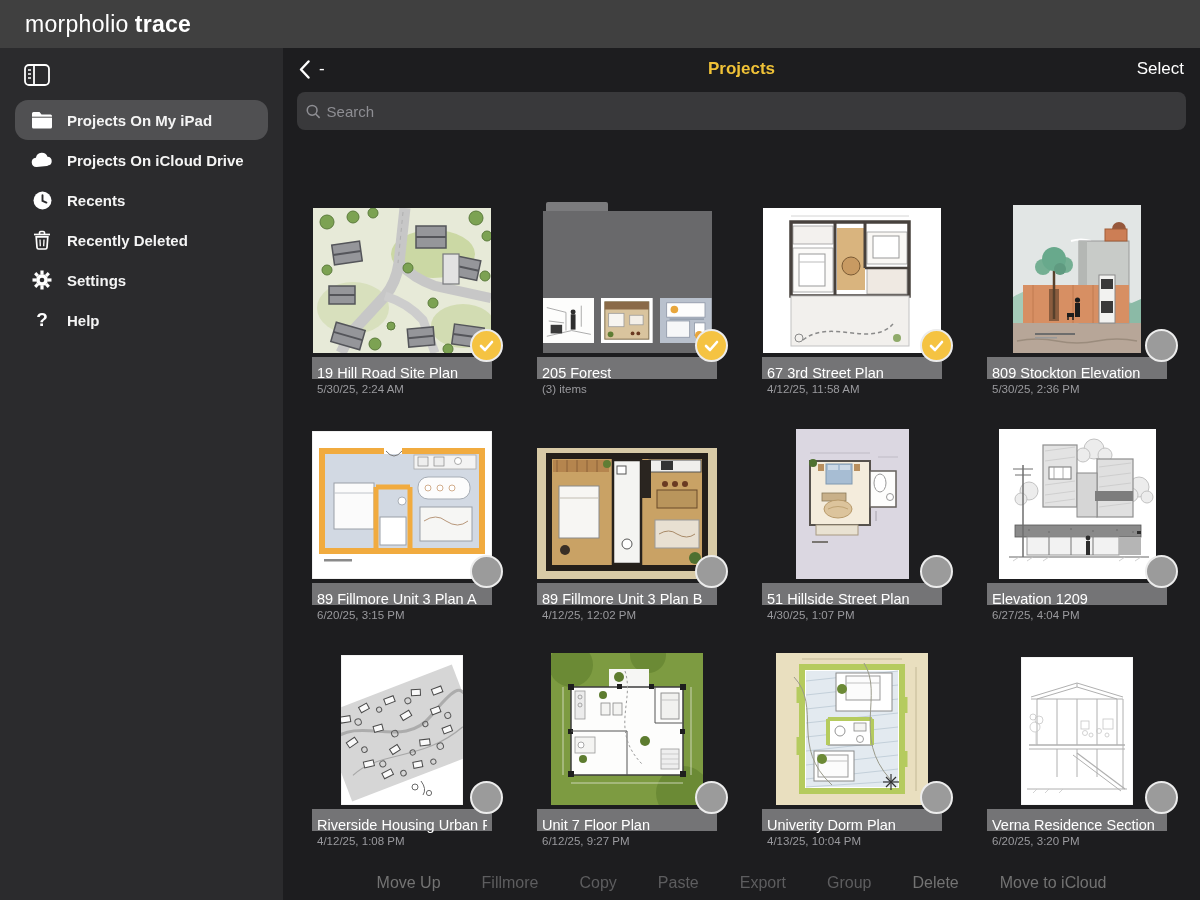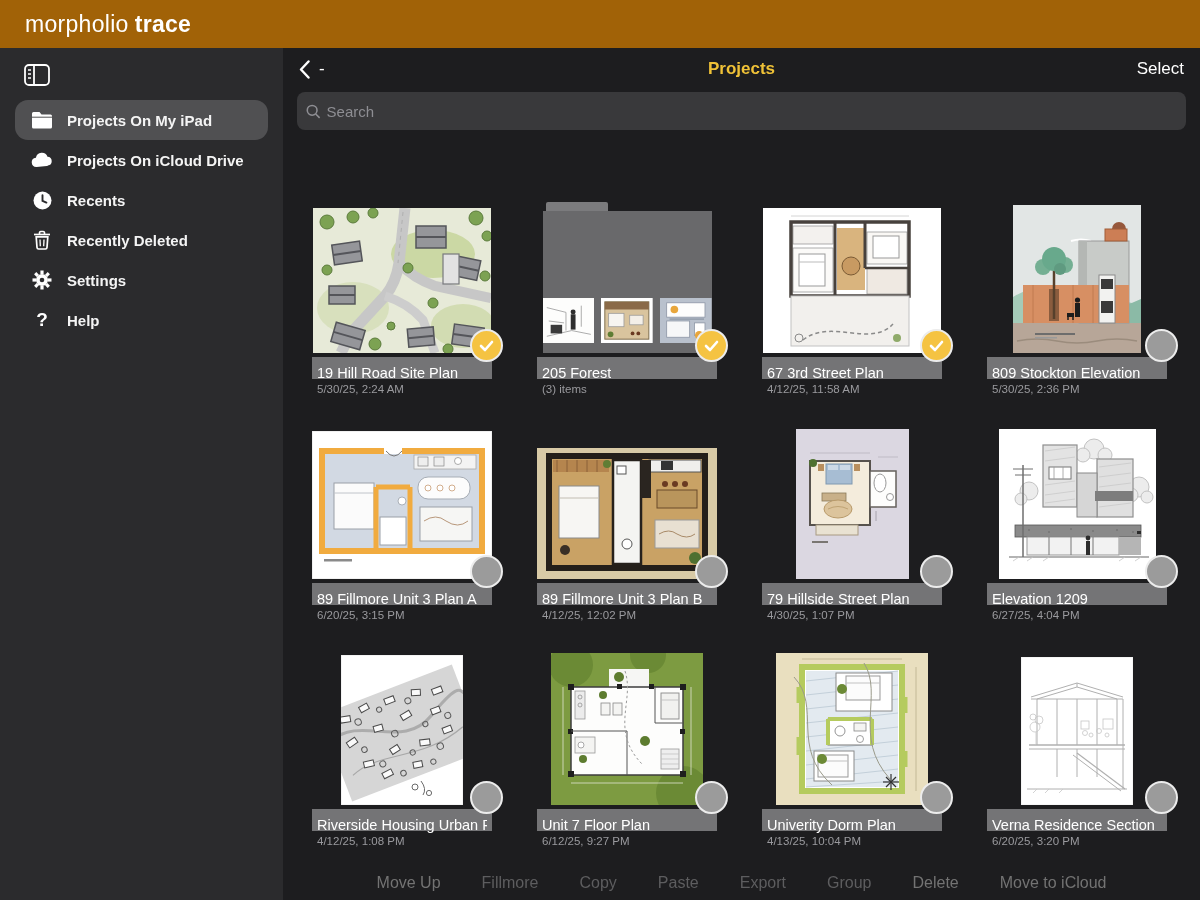--- a/index.html
+++ b/index.html
@@ -1,18 +1,18 @@
 <!DOCTYPE html>
 <html><head>
 <meta charset="utf-8">
 <style>
   html,body{margin:0;padding:0;}
   body{width:1200px;height:900px;background:#1d1d1f;font-family:"Liberation Sans",sans-serif;overflow:hidden;position:relative;}
   
-  .topbar{position:absolute;top:0;left:0;width:1200px;height:48px;background:#a16207;display:flex;align-items:center;padding-left:25px;box-sizing:border-box;}
+  .topbar{position:absolute;top:0;left:0;width:1200px;height:48px;background:#404040;display:flex;align-items:center;padding-left:25px;box-sizing:border-box;}
   .logo{color:#fff;font-size:23px;letter-spacing:.3px;}
   .logo .light{font-weight:400;}
   .logo .bold{font-weight:700;margin-left:6px;}
   
   .layout{position:absolute;top:48px;left:0;width:1200px;height:852px;display:flex;}
   .sidebar{width:283px;background:#2b2b2d;box-sizing:border-box;padding-top:12px;flex:none;}
   .side-toggle{margin:4px 0 14px 24px;width:26px;height:22px;cursor:pointer;}
   .side-item{height:40px;margin:0 15px;display:flex;align-items:center;padding-left:16px;border-radius:13px;color:#f4f4f4;font-size:15px;font-weight:700;cursor:pointer;}
   .side-item.active{background:#505052;}
   .side-icon{width:22px;height:19px;margin-right:14px;display:flex;align-items:center;justify-content:center;flex:none;}
@@ -463,21 +463,21 @@
               <rect x="6" y="64" width="42" height="10" fill="#e9e2d2" stroke="#a89a82" stroke-width="1"></rect>
               <line x1="66" y1="50" x2="66" y2="60" stroke="#9a96a0" stroke-width="0.8"></line>
               <line x1="0" y1="-8" x2="60" y2="-8" stroke="#b9b4be" stroke-width="0.8"></line>
               <line x1="68" y1="-4" x2="88" y2="-4" stroke="#b9b4be" stroke-width="0.8"></line>
               <rect x="2" y="80" width="16" height="2" fill="#7a7672"></rect>
             </g>
           </svg>
           <div class="sel"></div>
         </div>
         <div class="title-bar">
-            <span>79 Hillside Street Plan</span>
+            <span>51 Hillside Street Plan</span>
           </div>
         <div class="meta">4/30/25, 1:07 PM</div>
       </div>
 
       <div class="card">
         <div class="thumb-wrap">
           <svg class="thumb" width="157" height="150" viewBox="0 0 157 150">
             <rect width="157" height="150" fill="#ffffff"></rect>
             <g fill="#ececec" stroke="#c2c2c2" stroke-width="1">
               <circle cx="95" cy="20" r="10"></circle>

